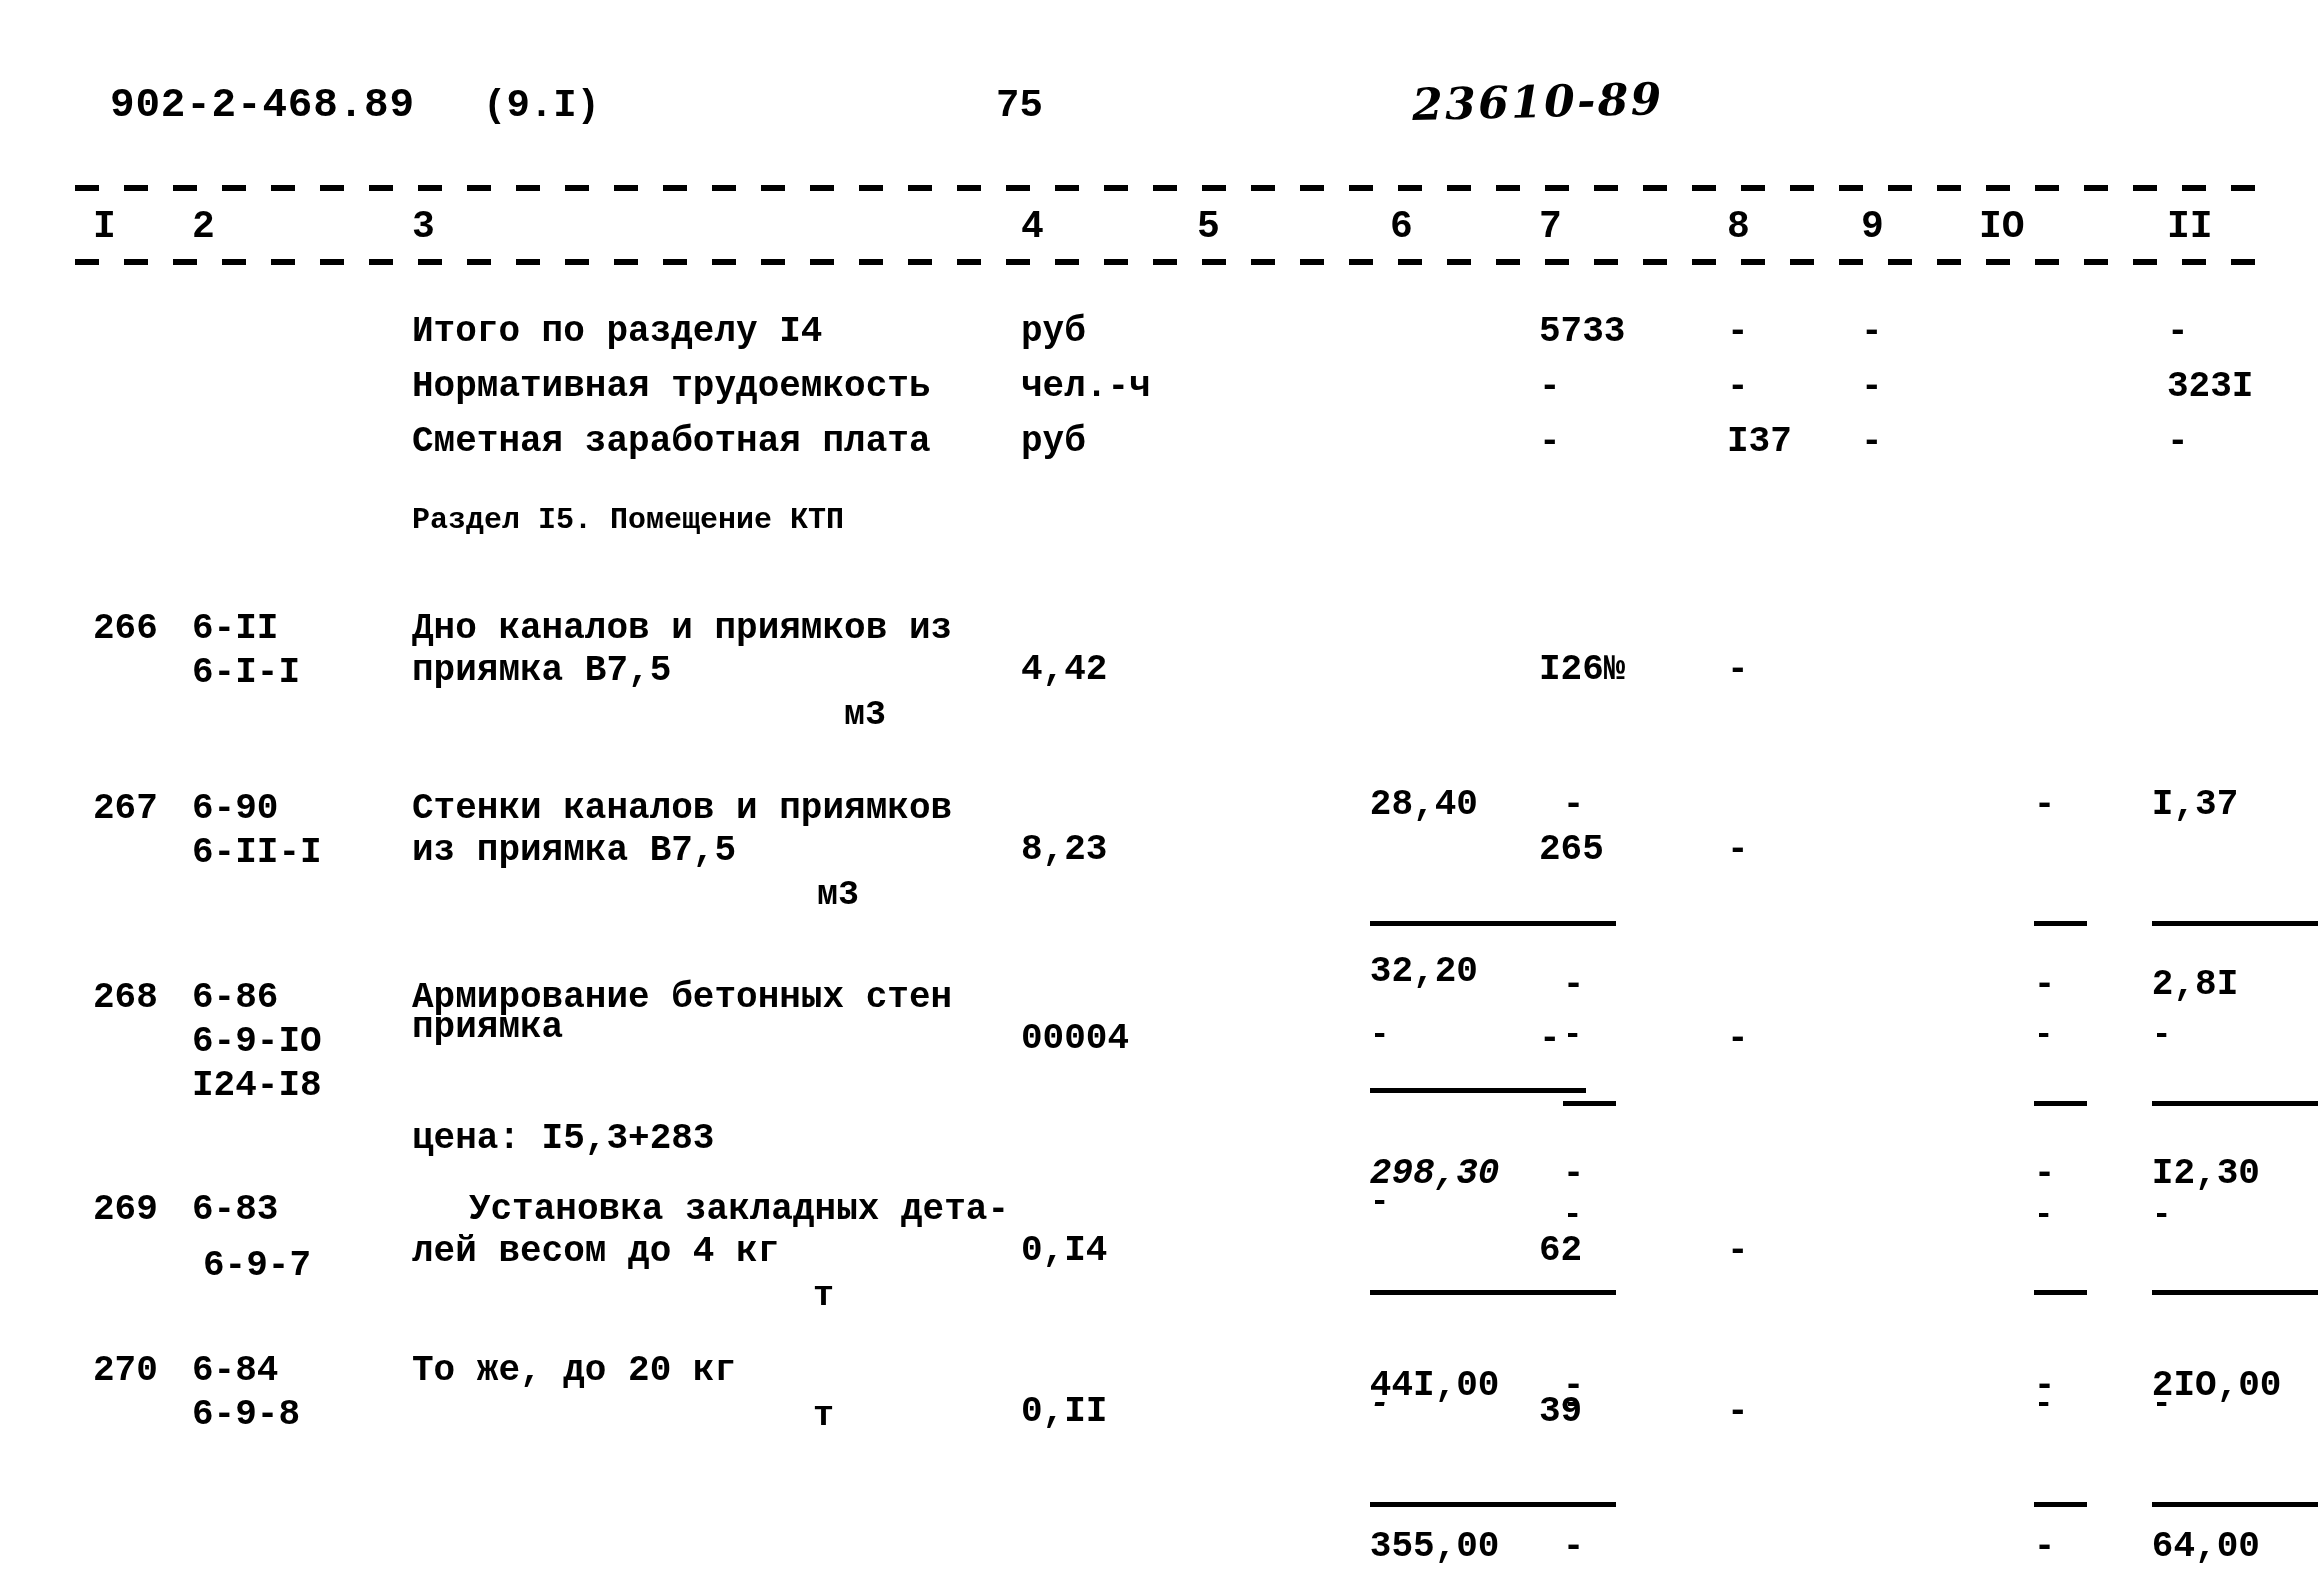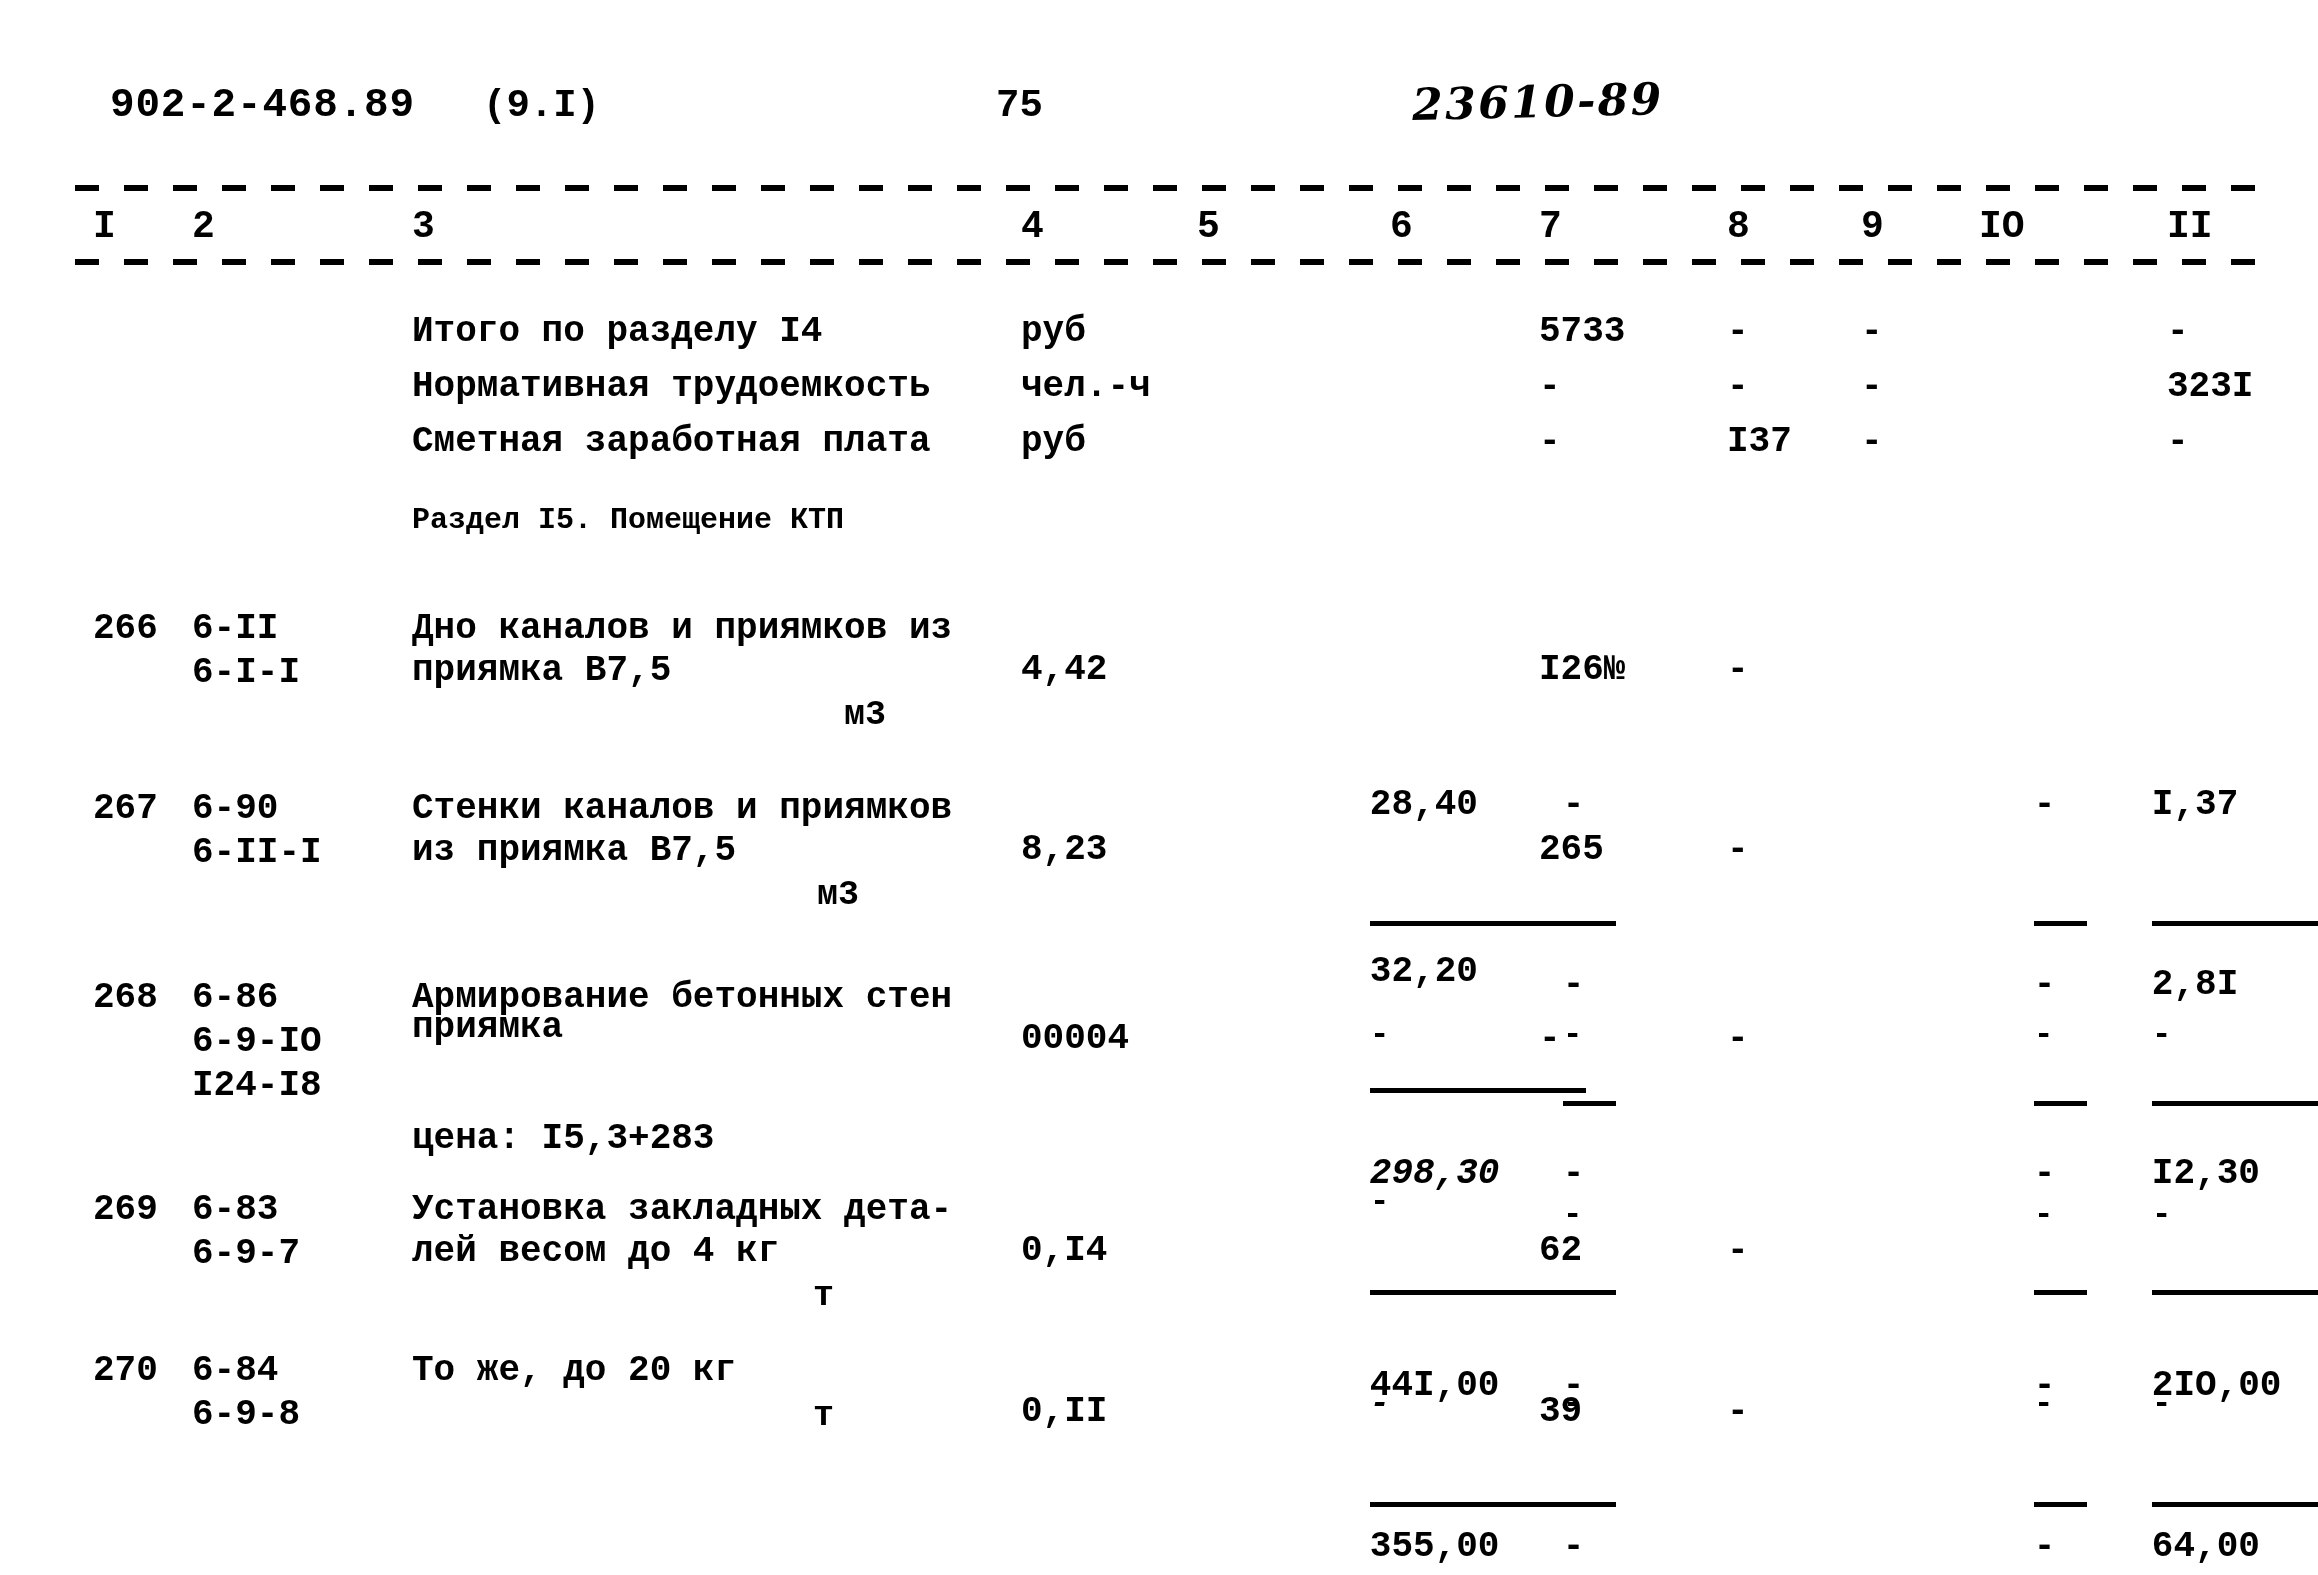--- a/index.html
+++ b/index.html
@@ -367,22 +367,22 @@
       </span>
 
       <span class="cell c11" style="top:38px;">
         
       </span>
     </div>
 
     <div class="row" style="top:1186px;">
       <span class="cell c1">269</span>
       <span class="cell c2">6-83</span>
-      <span class="cell c2" style="top:44px;">6-9-7</span>
-      <span class="cell c3" style="width:597px;">Установка закладных дета-</span>
+      <span class="cell c2" style="top:56px;margin-left:11px;">6-9-7</span>
+      <span class="cell c3" style="width:597px;text-align:right;">Установка закладных дета-</span>
       <span class="cell c3 desc-l2" style="top:44px; width:597px;">лей весом до 4 кг</span>
       <span class="unit-label" style="left:813px; top:90px;">т</span>
 
       <span class="cell c4" style="top:41px;">0,I4</span>
 
       <span class="cell c5" style="top:38px;">
         <span class="frac">
           <span class="num">44I,00</span>
           <span class="bar"></span>
           

